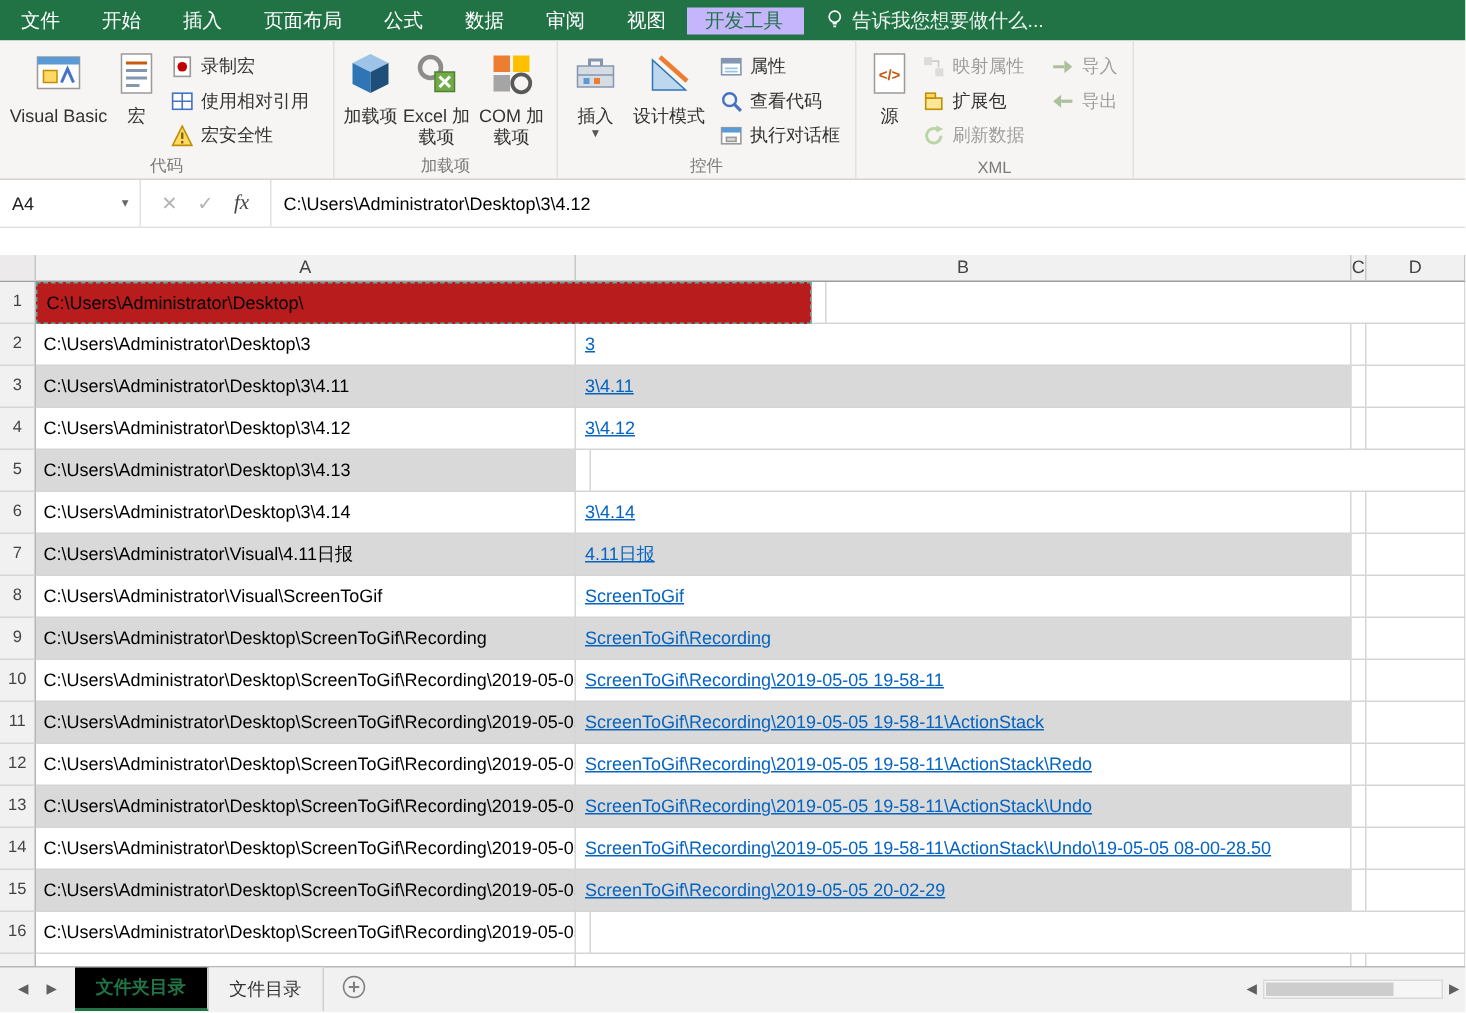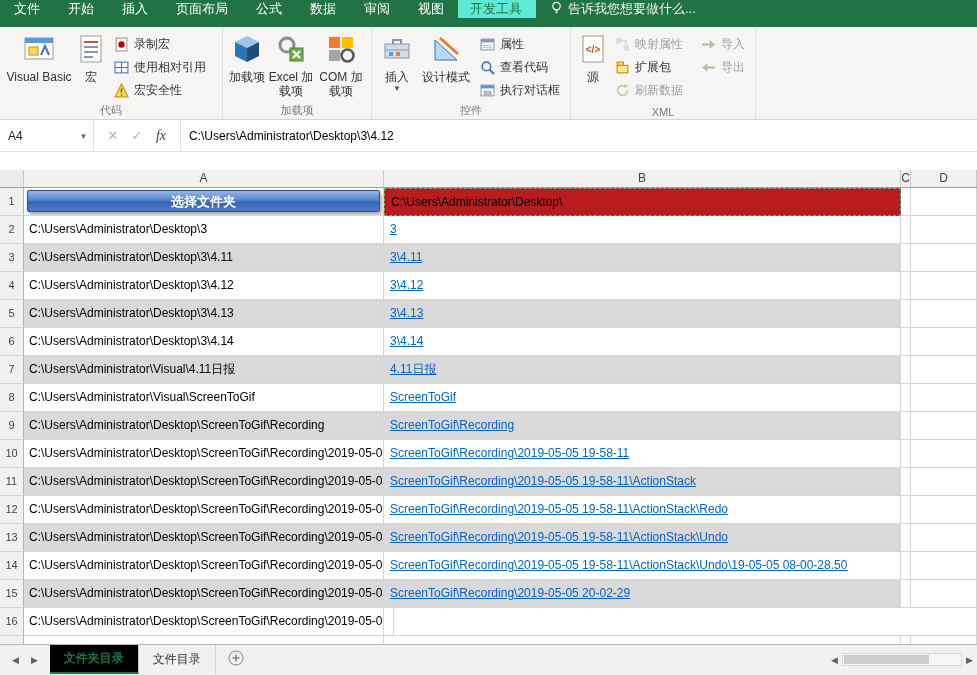--- a/index.html
+++ b/index.html
@@ -1,22 +1,22 @@
 <!DOCTYPE html>
 <html><head>
 <meta charset="utf-8">
 <style>
   * { box-sizing: border-box; margin: 0; padding: 0; }
   html,body { width: 977px; height: 675px; overflow: hidden; }
   body { font-family: "Liberation Sans", "DejaVu Sans", sans-serif; font-size: 12px; background: #fff; color: #262626; }
 
   
-  .tabstrip { height: 27px; background: #217346; display: flex; align-items: flex-start; color: #fff; }
+  .tabstrip { height: 27px; background: #217346; display: flex; align-items: center; color: #fff; }
   .rtab { padding: 0 14px; display: flex; align-items: center; font-size: 13px; cursor: default; white-space: nowrap; }
-  .rtab.active { background: #5eead4; color: #217346; padding-left: 12px; }
+  .rtab.active { background: #c4b5fd; color: #217346; padding-left: 12px; }
   .tellme { display: flex; align-items: center; gap: 5px; padding: 0 14px; color: #eaf4ee; font-size: 13px; }
 
   
   .ribbon { height: 93px; background: #f6f5f3; border-bottom: 1px solid #d5d2cf; display: flex; }
   .rgroup { position: relative; border-right: 1px solid #e3e0dd; padding: 2px 2px 15px 2px; }
   .rgroup-content { display: flex; align-items: flex-start; height: 74px; padding: 1px 3px; }
   .rgroup-label { position: absolute; bottom: 1px; left: 0; right: 0; text-align: center; font-size: 11px; color: #7a7a7a; }
   .bigbtn { display: flex; flex-direction: column; align-items: center; height: 72px; padding-top: 4px; text-align: center; }
   .bigbtn .blabel { margin-top: 6px; line-height: 1.2; font-size: 12px; color: #333; }
   .bigbtn .caret { font-size: 8px; color: #555; line-height: 1; margin-top: 1px; }
@@ -340,23 +340,20 @@
   <div class="ghead">
     <div class="hc hc-corner"></div>
     <div class="hc hc-a">A</div>
     <div class="hc hc-b">B</div>
     <div class="hc hc-c">C</div>
     <div class="hc hc-d">D</div>
   </div>
 
   <div class="grow">
     <div class="rn">1</div>
-    <div class="cell ca btncell">
-      <div class="xbtn">选择文件夹</div>
-    </div>
     <div class="cell cb selb">C:\Users\Administrator\Desktop\</div>
     <div class="cell cc"></div>
     <div class="cell cd"></div>
   </div>
 
   <div class="grow">
     <div class="rn">2</div>
     <div class="cell ca">C:\Users\Administrator\Desktop\3</div>
     <div class="cell cb"><span class="link">3</span></div>
     <div class="cell cc"></div>
@@ -375,21 +372,20 @@
     <div class="rn">4</div>
     <div class="cell ca">C:\Users\Administrator\Desktop\3\4.12</div>
     <div class="cell cb"><span class="link">3\4.12</span></div>
     <div class="cell cc"></div>
     <div class="cell cd"></div>
   </div>
 
   <div class="grow band">
     <div class="rn">5</div>
     <div class="cell ca">C:\Users\Administrator\Desktop\3\4.13</div>
-    <div class="cell cb"><span class="link">3\4.13</span></div>
     <div class="cell cc"></div>
     <div class="cell cd"></div>
   </div>
 
   <div class="grow">
     <div class="rn">6</div>
     <div class="cell ca">C:\Users\Administrator\Desktop\3\4.14</div>
     <div class="cell cb"><span class="link">3\4.14</span></div>
     <div class="cell cc"></div>
     <div class="cell cd"></div>

